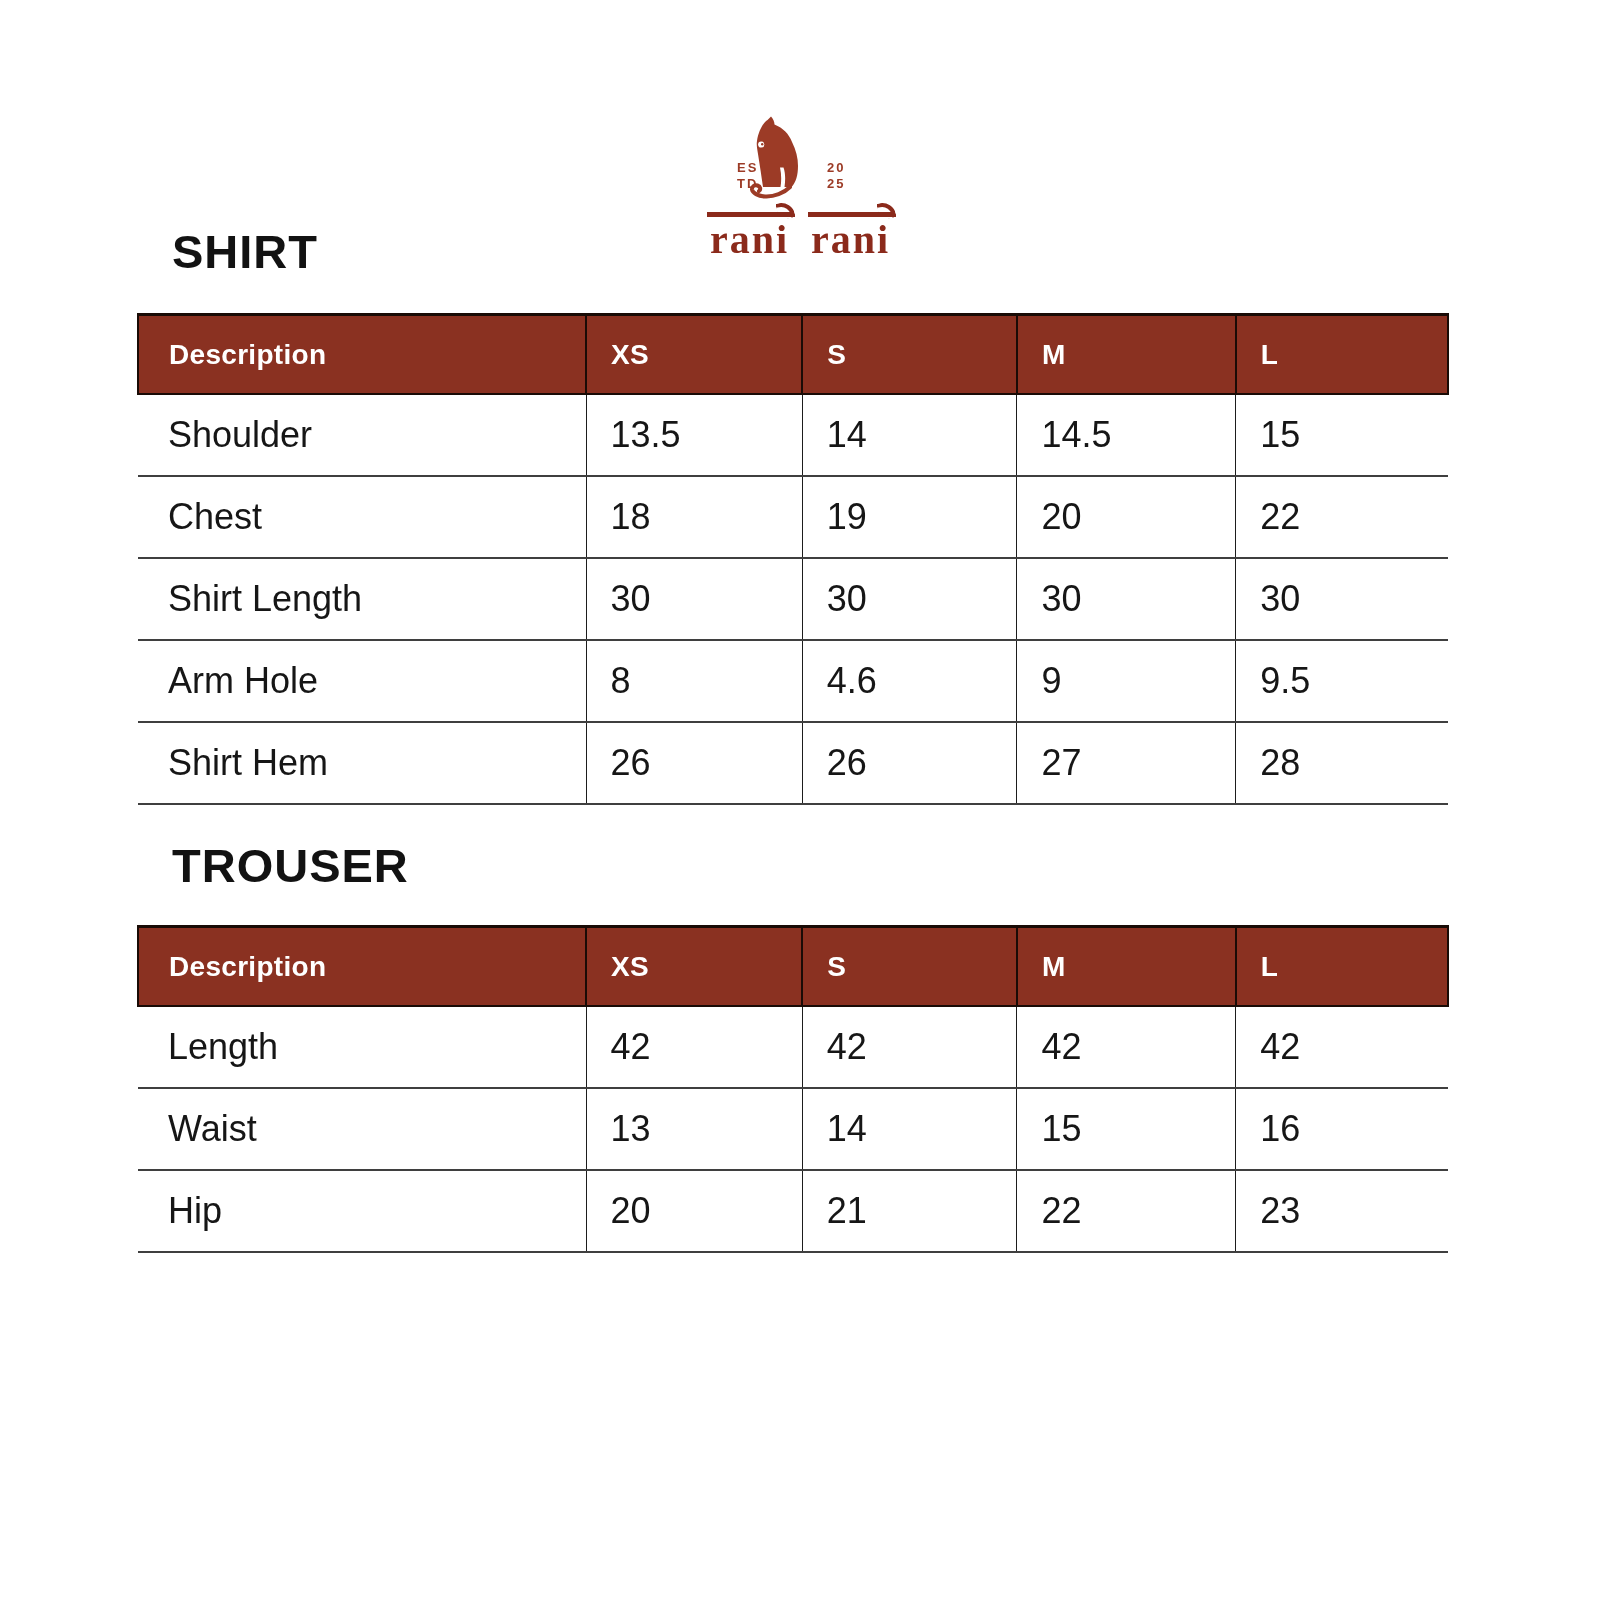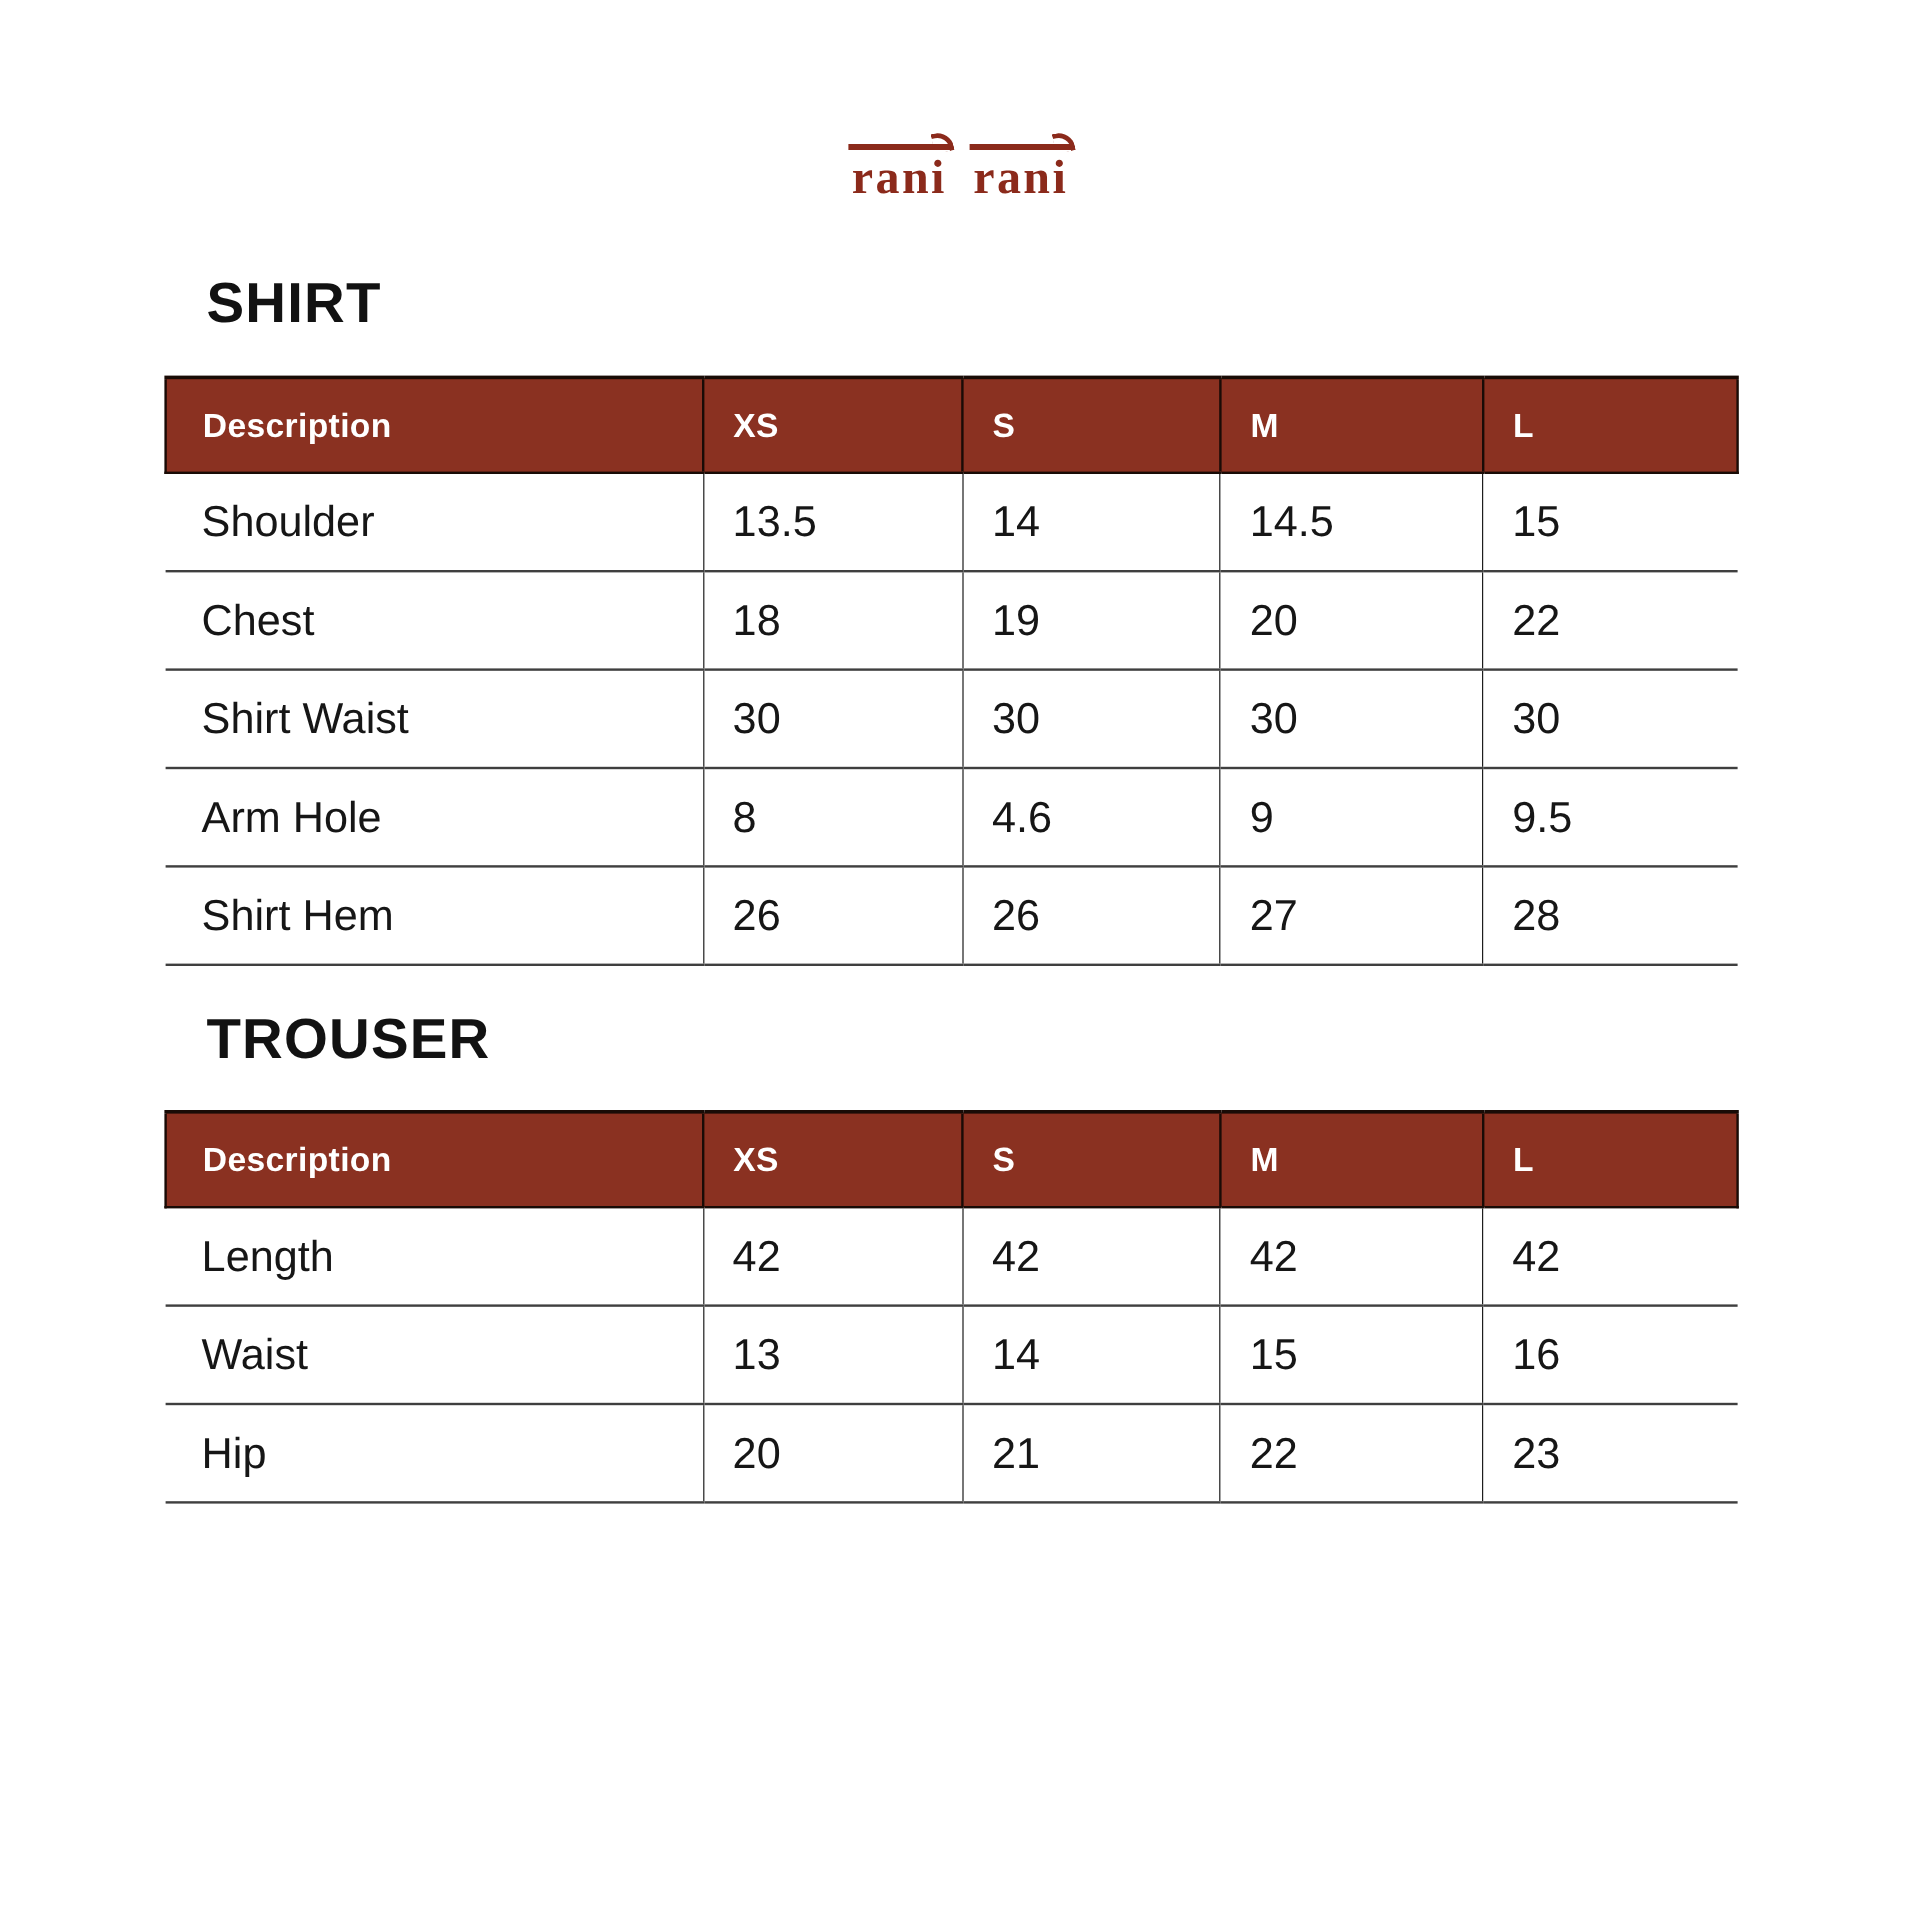--- a/index.html
+++ b/index.html
@@ -81,20 +81,54 @@
   }
   .size-table tbody td:first-child{padding-left:30px;}
   .size-table tbody td + td{border-left:1px solid #1d1d1d;}
 </style>
 </head>
 <body>
 
 <div class="canvas">
 
   <div class="logo-block">
+    <div class="logo-mark-row">
+      <svg class="tiger-svg" viewBox="0 0 74 86" aria-hidden="true">
+
+        <path fill="#9c3b26" d="
+          M9 26
+          C10.5 16 15 8 19.5 5
+          L23 1.5
+          C25 3.5 26.5 7 26.5 9.5
+          C35 13 41 19 44 27
+          C48 35 50 43 50 51
+          C50 60 48 67.5 43.5 72
+          L36.5 72
+          C37.5 65 37.5 58 35.5 52.5
+          L32 52.5
+          C33.5 59 33.5 66 32.5 72
+          L15 72
+          C13 58 11 45 9.5 36
+          C8.8 32 8.5 29 9 26 Z"></path>
+
+        <circle cx="13.2" cy="29.5" r="3.1" fill="#ffffff"></circle>
+        <circle cx="14.2" cy="29.2" r="1.2" fill="#9c3b26"></circle>
+
+        <path stroke="#9c3b26" fill="none" stroke-width="4" stroke-linecap="round" d="
+          M42 72
+          C36 78 26 82 17 81.5
+          C10 81 4.5 78 4 74.5
+          C3.7 71.5 6.5 69.5 9.5 70.5
+          C12.5 71.5 13 74.5 11 76"></path>
+      </svg>
+      <div class="estd">ES
+TD</div>
+      <div class="year">20
+25</div>
+    </div>
     <div class="wordmark">
       <span class="word"><span>rani</span><span class="accent-curl"></span></span>
       <span class="word"><span>rani</span><span class="accent-curl"></span></span>
     </div>
   </div>
 
   <div id="shirt-title" class="section-title">SHIRT</div>
 
   <table id="shirt-table" class="size-table">
     <colgroup>
@@ -122,21 +156,21 @@
         <td>15</td>
       </tr>
       <tr>
         <td>Chest</td>
         <td>18</td>
         <td>19</td>
         <td>20</td>
         <td>22</td>
       </tr>
       <tr>
-        <td>Shirt Waist</td>
+        <td>Shirt Length</td>
         <td>30</td>
         <td>30</td>
         <td>30</td>
         <td>30</td>
       </tr>
       <tr>
         <td>Arm Hole</td>
         <td>8</td>
         <td>4.6</td>
         <td>9</td>

